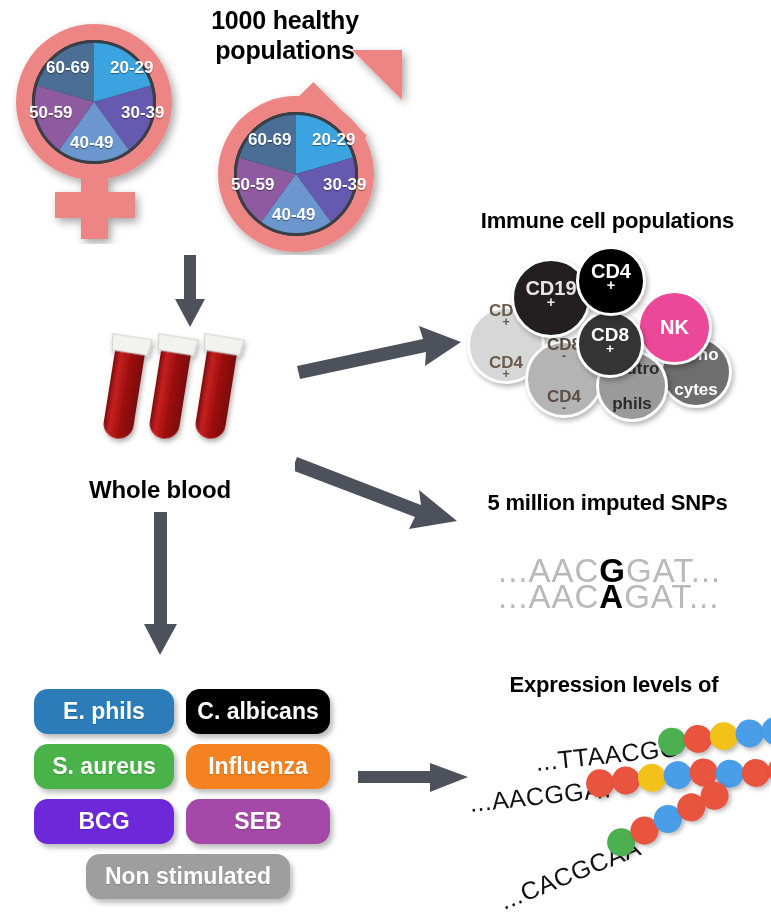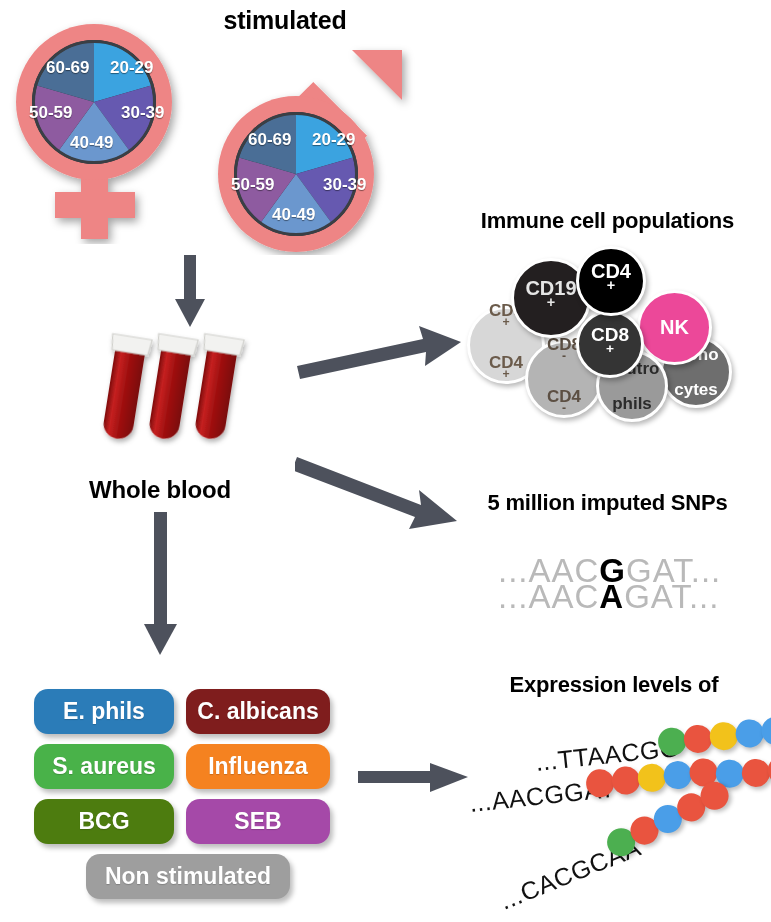--- a/index.html
+++ b/index.html
@@ -74,21 +74,22 @@
     position:absolute;border-radius:50%;
     box-shadow:2px 3px 4px rgba(0,0,0,.25);
   }
 </style>
 </head>
 <body>
 
 <div id="stage">
 
   <div class="abs heading" style="left:180px;top:6px;width:210px;font-size:25px;">
-    <div>stimulated</div>
+    <div>1000 healthy</div>
+    <div>populations</div>
   </div>
 
   <div class="gsym" style="left:8px;top:14px;width:190px;height:230px;">
     <svg width="190" height="230" viewBox="0 0 190 230">
       <defs>
         <filter id="sh1" x="-30%" y="-30%" width="170%" height="170%">
           <feDropShadow dx="3" dy="4" stdDeviation="4" flood-color="#000" flood-opacity="0.35"></feDropShadow>
         </filter>
       </defs>
       <g filter="url(#sh1)">
@@ -263,32 +264,32 @@
     <span class="snpDim">...AAC</span><span class="snpHi">G</span><span class="snpDim">GAT...</span>
   </div>
 
   <div class="snpRow" style="left:498px;top:578px;">
     <span class="snpDim">...AAC</span><span class="snpHi">A</span><span class="snpDim">GAT...</span>
   </div>
 
   <div class="pill" style="left:34px;top:689px;width:140px;height:45px;background:#2B7CB8;">
     <span>E. phils</span>
   </div>
-  <div class="pill" style="left:186px;top:689px;width:144px;height:45px;background:#7f1d1d;">
+  <div class="pill" style="left:186px;top:689px;width:144px;height:45px;background:#000000;">
     <span>C. albicans</span>
   </div>
 
   <div class="pill" style="left:34px;top:744px;width:140px;height:45px;background:#49B249;">
     <span>S. aureus</span>
   </div>
   <div class="pill" style="left:186px;top:744px;width:144px;height:45px;background:#F58220;">
     <span>Influenza</span>
   </div>
 
-  <div class="pill" style="left:34px;top:799px;width:140px;height:45px;background:#4d7c0f;">
+  <div class="pill" style="left:34px;top:799px;width:140px;height:45px;background:#6d28d9;">
     <span>BCG</span>
   </div>
   <div class="pill" style="left:186px;top:799px;width:144px;height:45px;background:#A549A8;">
     <span>SEB</span>
   </div>
 
   <div class="pill" style="left:86px;top:854px;width:204px;height:45px;background:#9E9E9E;">
     <span>Non stimulated</span>
   </div>
 

